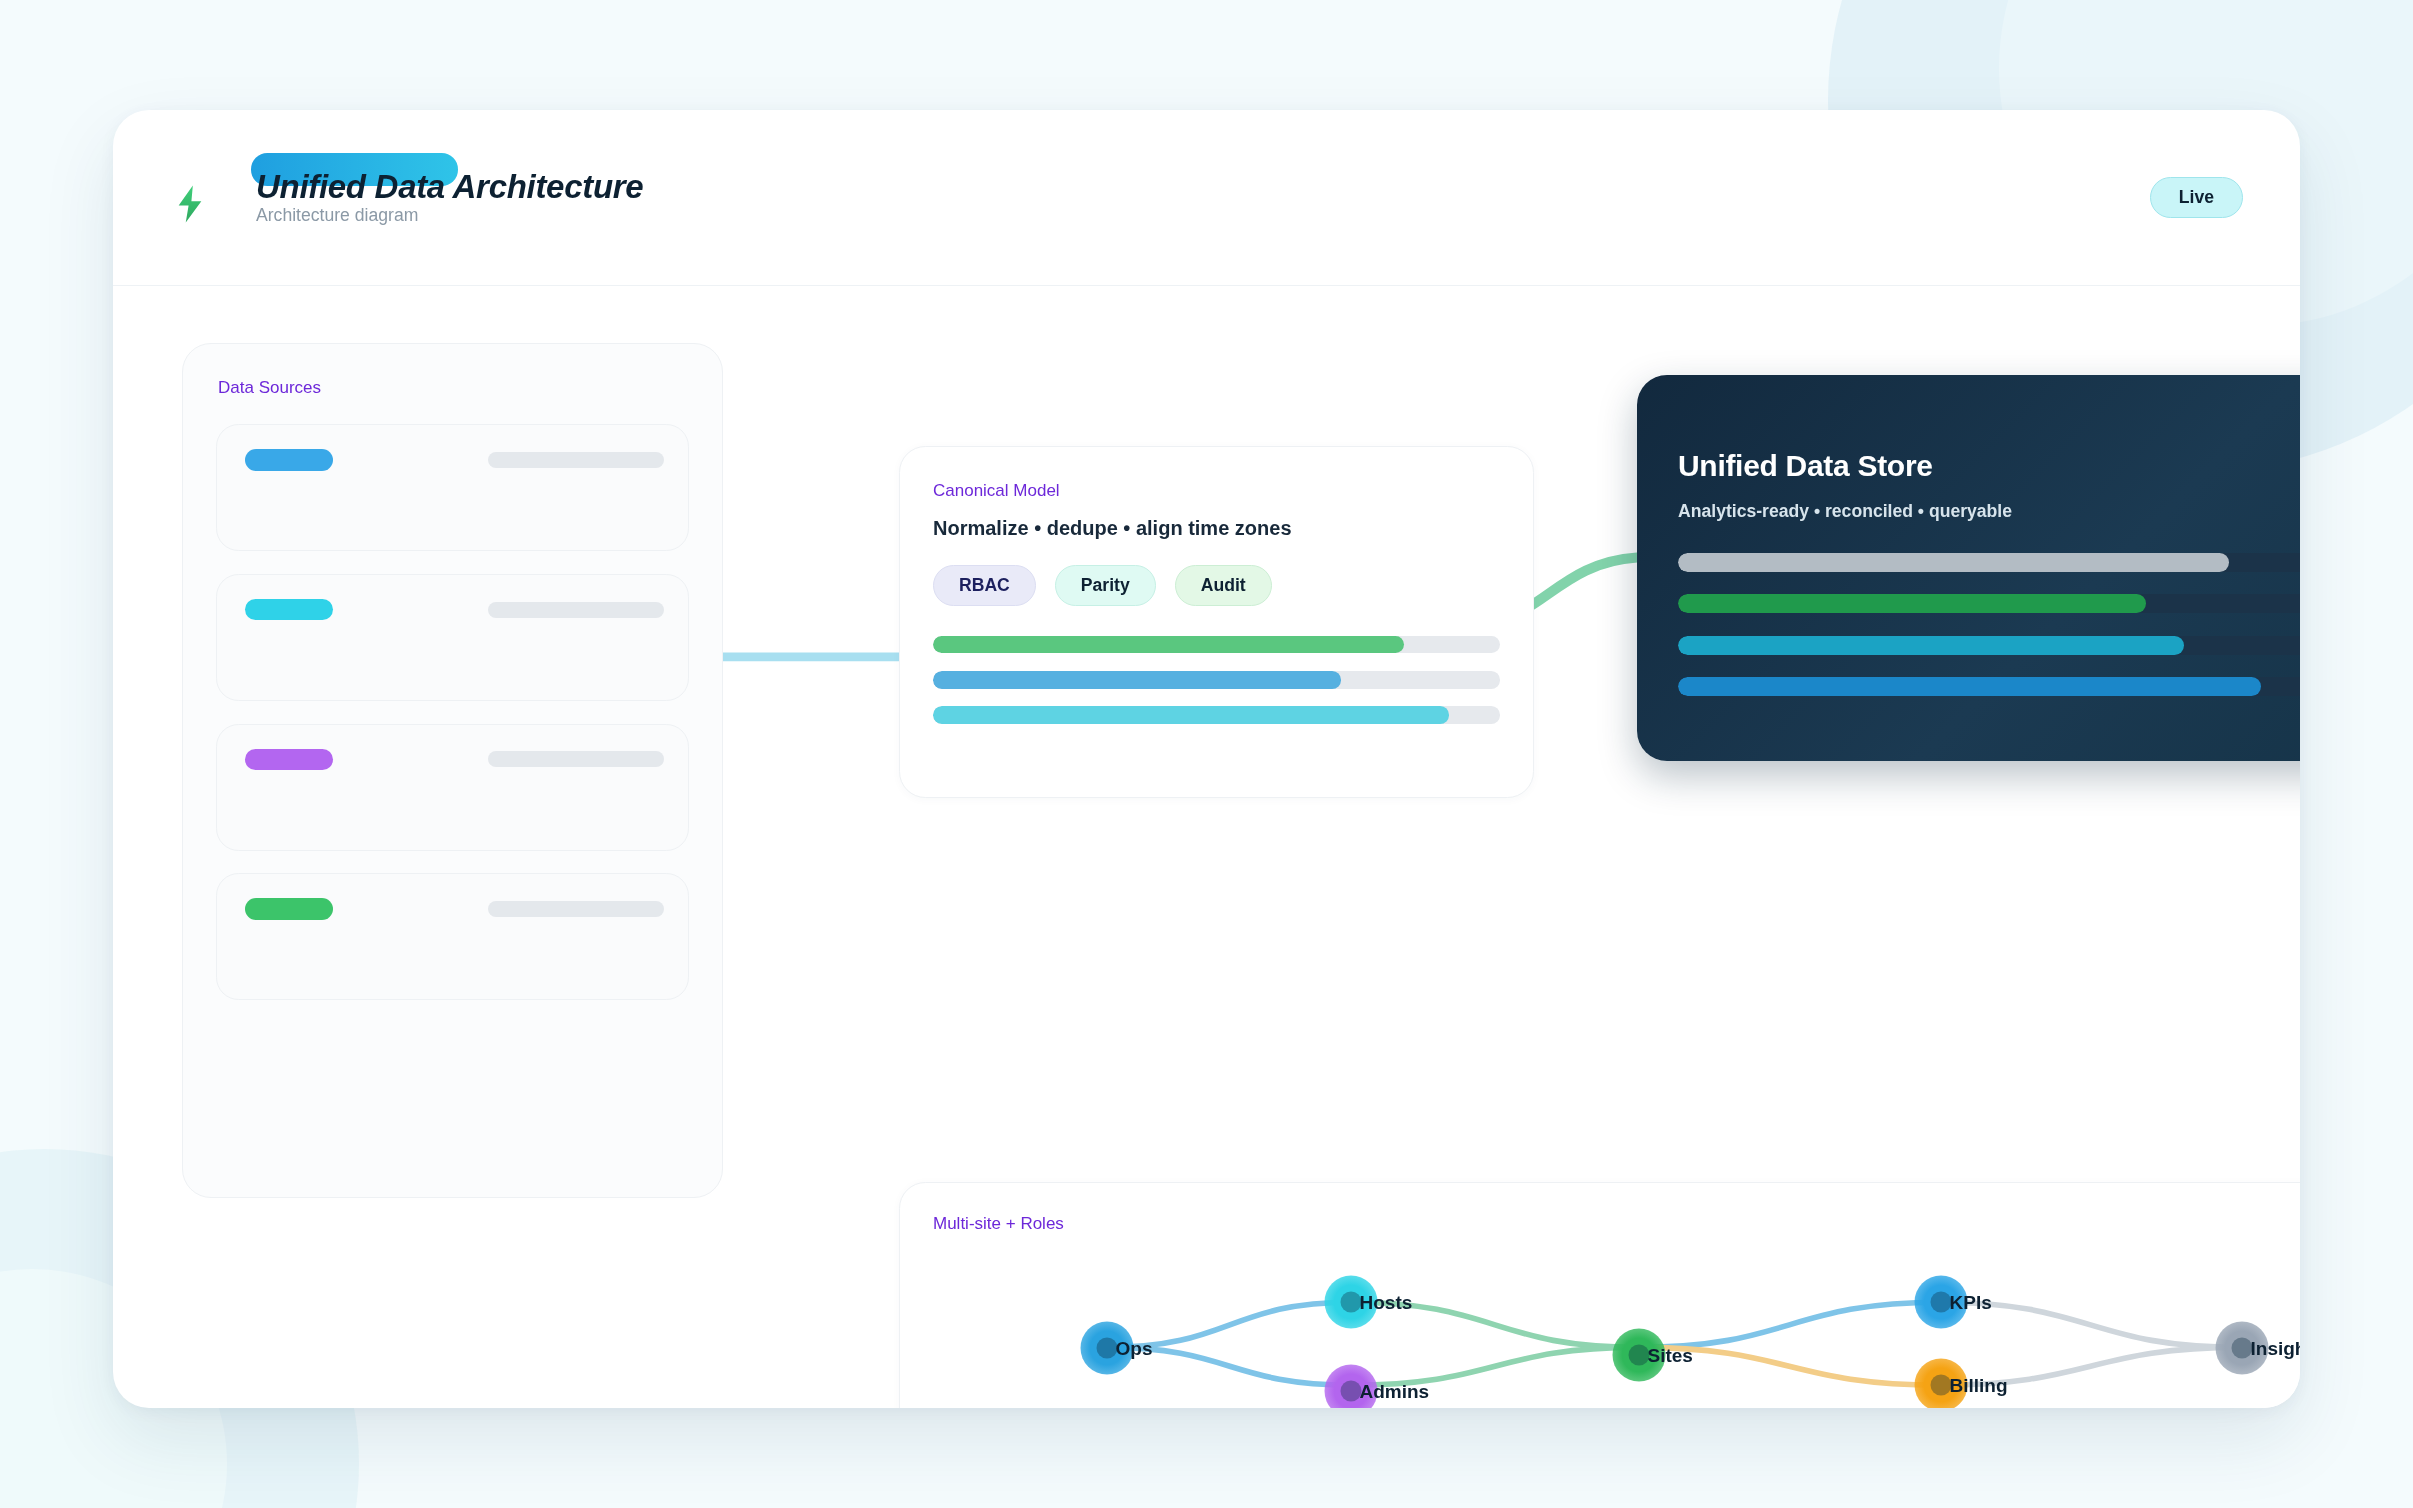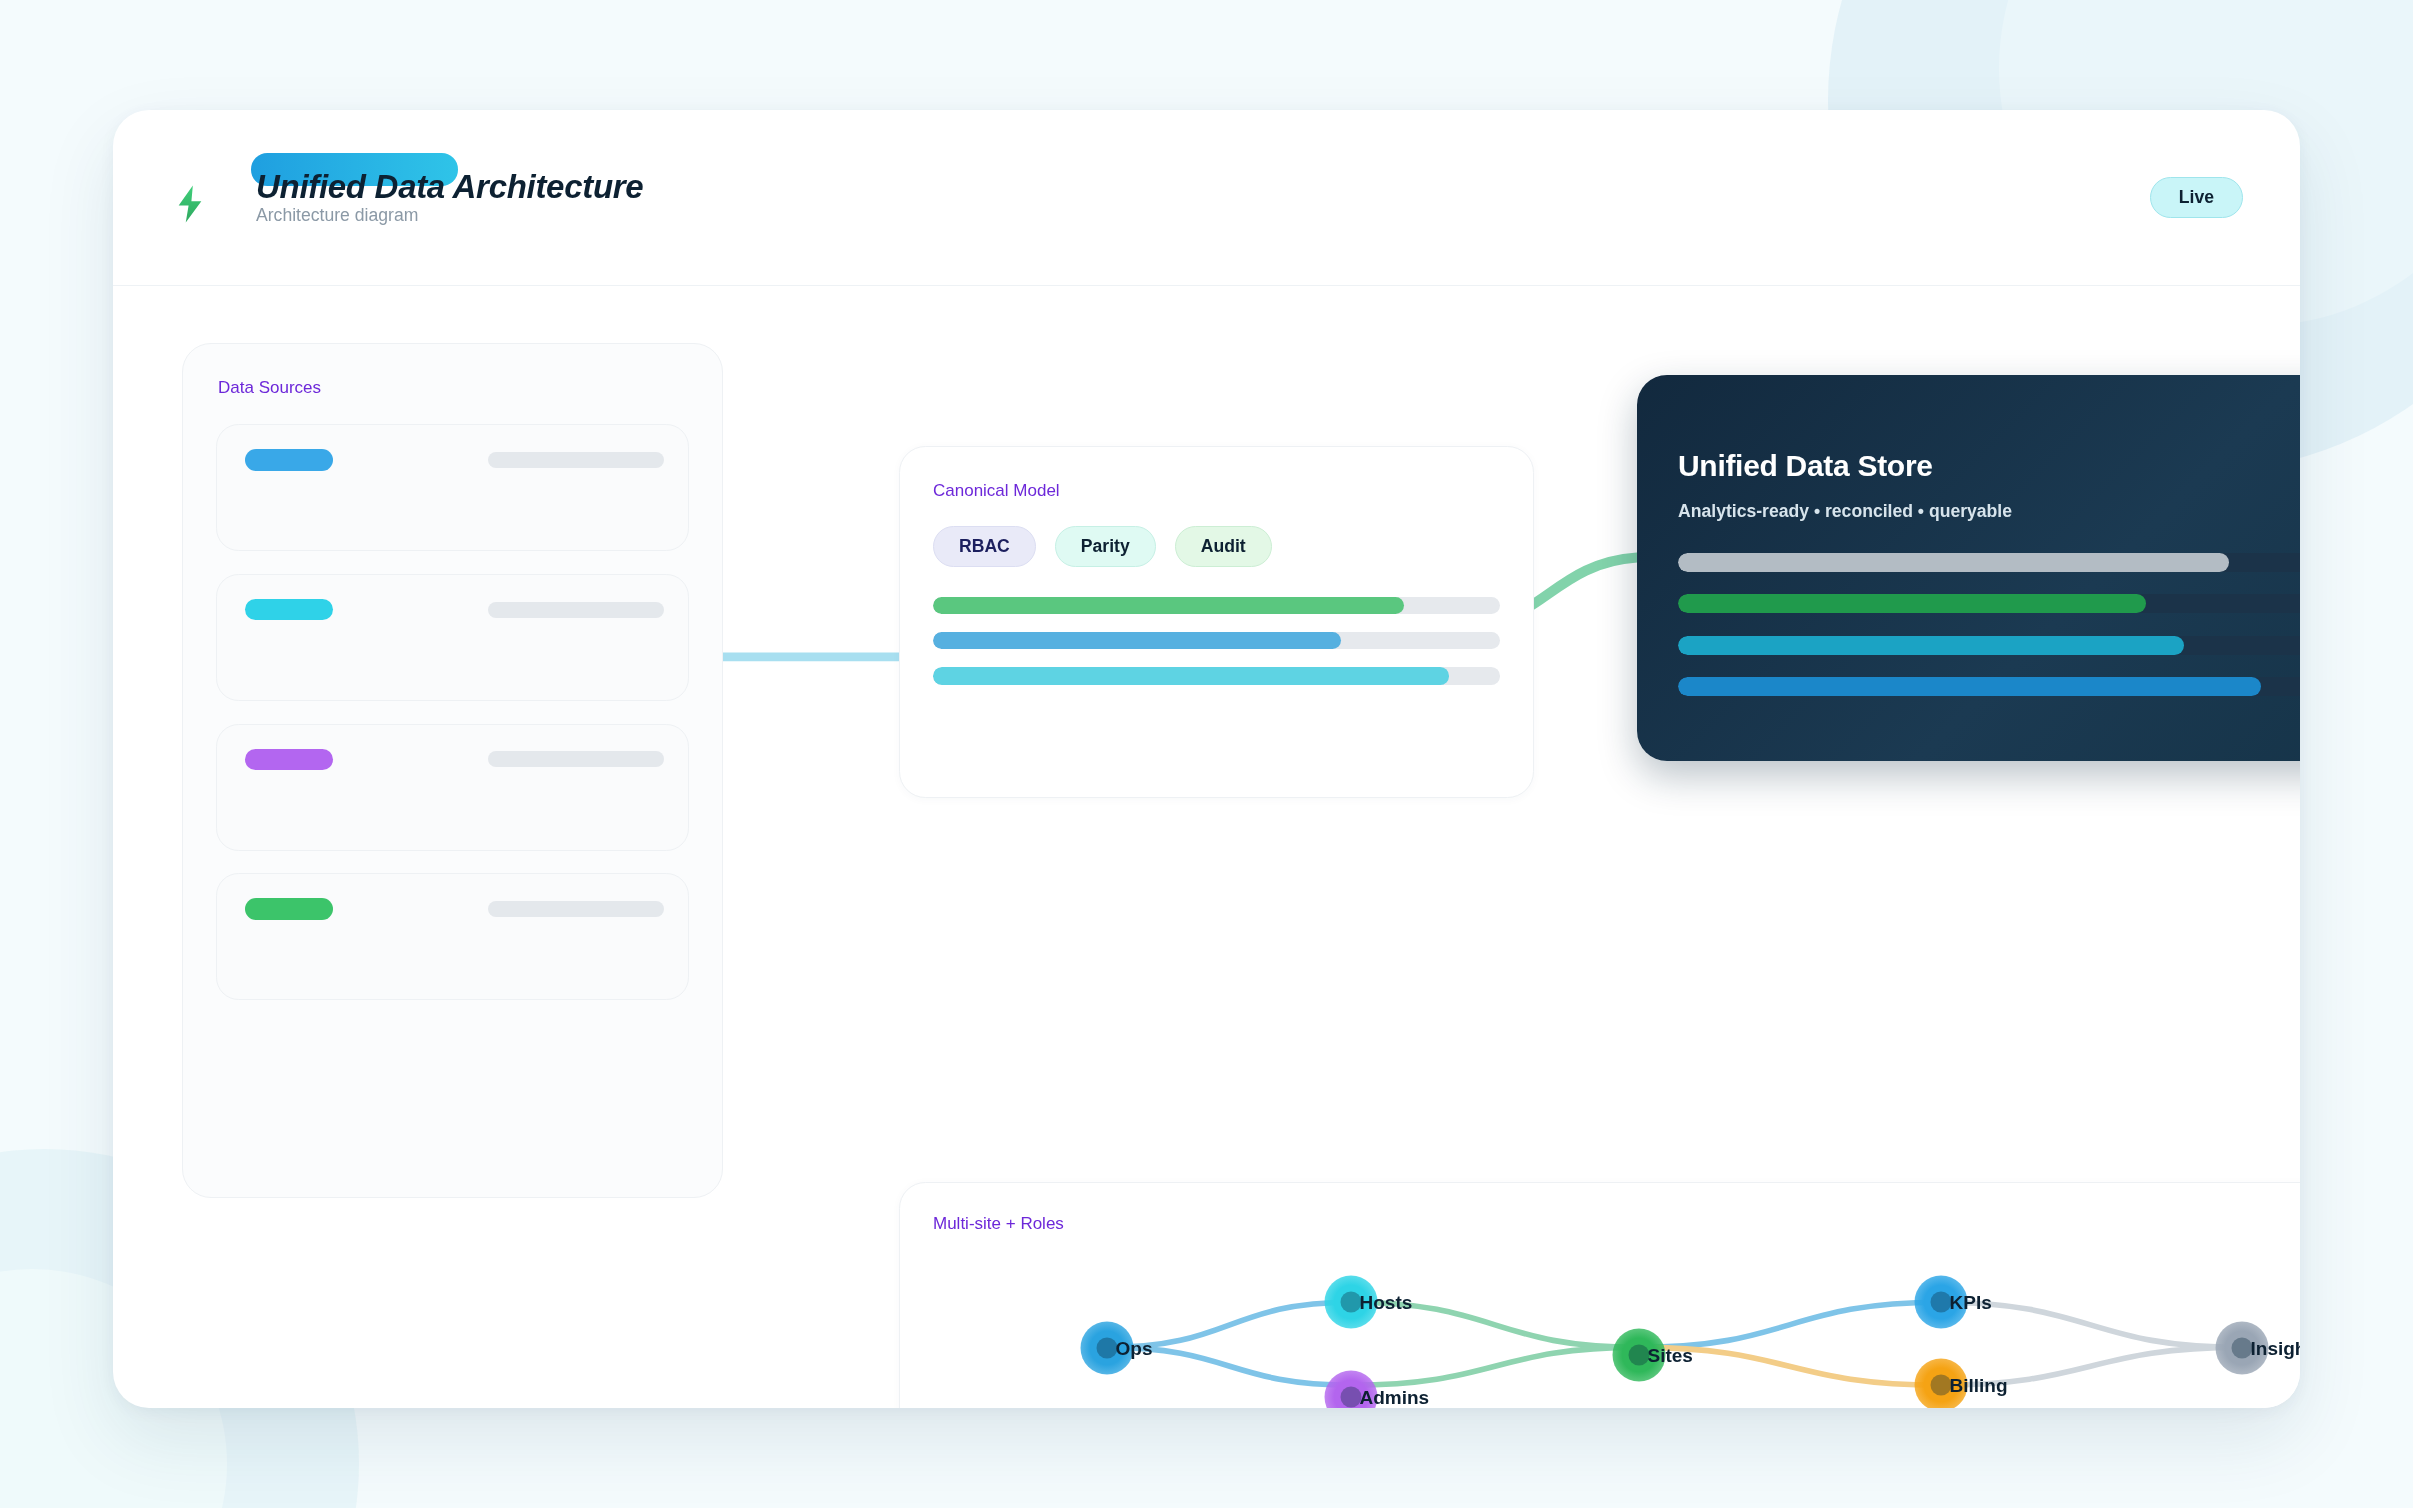--- a/index.html
+++ b/index.html
@@ -186,20 +186,21 @@
               <span class="ds-chip" style="background:#3cc46a"></span>
               <span class="ds-track"><span class="ds-fill" style="width:67%;background:#56b5e5"></span></span>
             </div>
             <div class="ds-name"></div>
           </div>
         </div>
     </div>
 
     <div id="canonical-panel">
       <div class="panel-label">Canonical Model</div>
+      <div class="cm-desc">Normalize • dedupe • align time zones</div>
       <div class="cm-chips" id="cm-chips">
           <span class="cm-chip" style="background: rgb(233, 234, 248); color: rgb(28, 31, 94); border: 1.3px solid rgb(220, 222, 242);">RBAC</span>
           <span class="cm-chip" style="background: rgb(223, 250, 243); color: rgb(13, 33, 50); border: 1.3px solid rgb(198, 240, 229);">Parity</span>
           <span class="cm-chip" style="background: rgb(227, 248, 230); color: rgb(13, 33, 50); border: 1.3px solid rgb(204, 238, 212);">Audit</span>
         </div>
       <div class="cm-bars" id="cm-bars">
           <div class="cm-track">
             <div class="cm-fill" style="width:83%;background:#5ac77f"></div>
           </div>
           <div class="cm-track">
@@ -249,21 +250,21 @@
                 <div class="node-core"></div>
               </div>
               <span class="node-label">Ops</span>
             </div>
             <div class="node" style="left: 451px; top: 119px;">
               <div class="node-glow" style="background:radial-gradient(circle,#2ed4e6 45%, #2ed4e6cc 70%, #2ed4e633 100%)">
                 <div class="node-core"></div>
               </div>
               <span class="node-label">Hosts</span>
             </div>
-            <div class="node" style="left: 451px; top: 214px;">
+            <div class="node" style="left: 451px; top: 208px;">
               <div class="node-glow" style="background:radial-gradient(circle,#b365ee 45%, #b365eecc 70%, #b365ee33 100%)">
                 <div class="node-core"></div>
               </div>
               <span class="node-label">Admins</span>
             </div>
             <div class="node" style="left: 739px; top: 172px;">
               <div class="node-glow" style="background:radial-gradient(circle,#2fb85a 45%, #2fb85acc 70%, #2fb85a33 100%)">
                 <div class="node-core"></div>
               </div>
               <span class="node-label">Sites</span>

